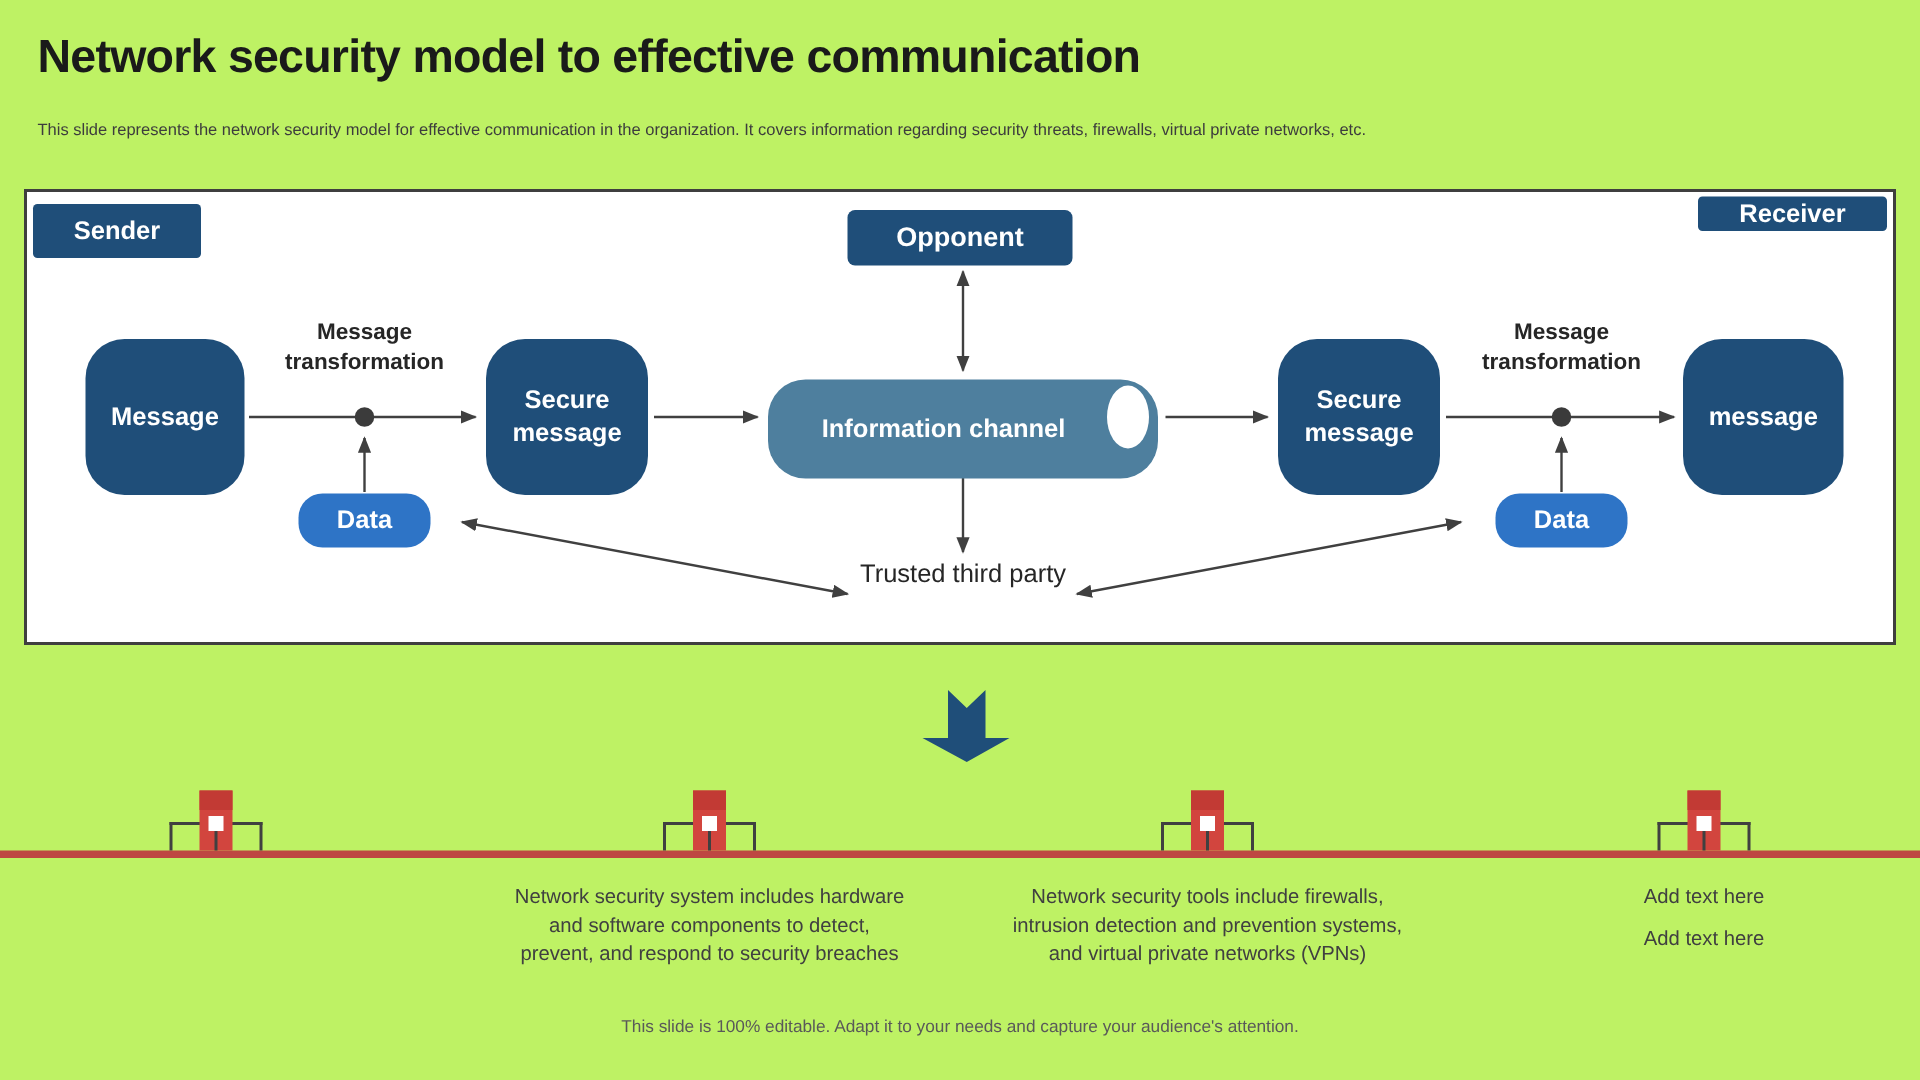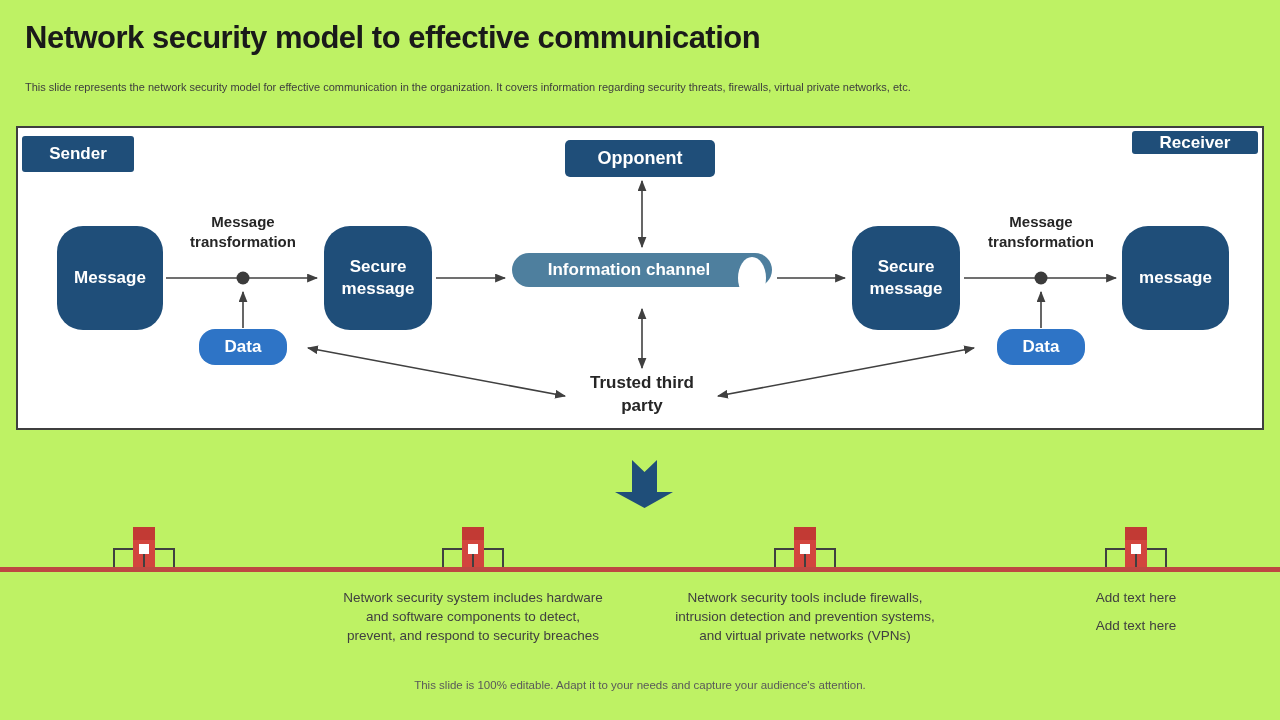--- a/index.html
+++ b/index.html
@@ -30,21 +30,21 @@
   .node{
     position:absolute;background:#1F4E79;color:#ffffff;font-weight:700;font-size:17px;
     display:flex;align-items:center;justify-content:center;text-align:center;
     border-radius:26px;line-height:22px;padding:0 14px;box-sizing:border-box;
   }
   .node.msgL{left:39px;top:98px;width:106px;height:104px;}
   .node.secL{left:306px;top:98px;width:108px;height:104px;}
   .node.secR{left:834px;top:98px;width:108px;height:104px;}
   .node.msgR{left:1104px;top:98px;width:107px;height:104px;}
   .channel{
-    position:absolute;left:494px;top:125px;width:260px;height:34px;background:#4E7F9E;
+    position:absolute;left:494px;top:125px;width:260px;height:66px;background:#4E7F9E;
     border-radius:25px;color:#ffffff;font-weight:700;font-size:17px;
     display:flex;align-items:center;justify-content:center;padding-right:26px;box-sizing:border-box;
   }
   .channel .cap{
     position:absolute;right:6px;top:4px;width:28px;height:42px;background:#ffffff;
     border-radius:50%;
   }
   .datab{
     position:absolute;background:#2E74C6;color:#ffffff;font-weight:700;font-size:17px;
     display:flex;align-items:center;justify-content:center;border-radius:16px;
@@ -52,21 +52,21 @@
   }
   .datab.left{left:181px;top:201px;}
   .datab.right{left:979px;top:201px;}
   .xform{
     position:absolute;width:160px;top:84px;text-align:center;font-weight:700;
     font-size:15px;line-height:20px;color:#262626;
   }
   .xform.left{left:145px;} .xform.right{left:943px;}
   .trusted{
     position:absolute;left:554px;top:243px;width:140px;text-align:center;
-    font-weight:700;font-size:17px;line-height:23px;color:#262626;
+    font-weight:400;font-size:17px;line-height:23px;color:#262626;
   }
   .downarrow{position:absolute;left:610px;top:455px;width:70px;height:60px;}
   .redline{position:absolute;left:0;top:567px;width:1280px;height:5px;background:#BE4742;}
   .marker .staple{
     position:absolute;top:548px;width:62px;height:19px;box-sizing:border-box;
     border-top:2px solid #404040;border-left:2px solid #404040;border-right:2px solid #404040;
   }
   .marker .pin{position:absolute;top:527px;width:22px;height:40px;background:#D2453E;}
   .marker .pin .band{position:absolute;left:0;top:0;width:22px;height:13px;background:#C23A34;}
   .marker .stem{position:absolute;top:553px;width:2px;height:14px;background:#404040;}

